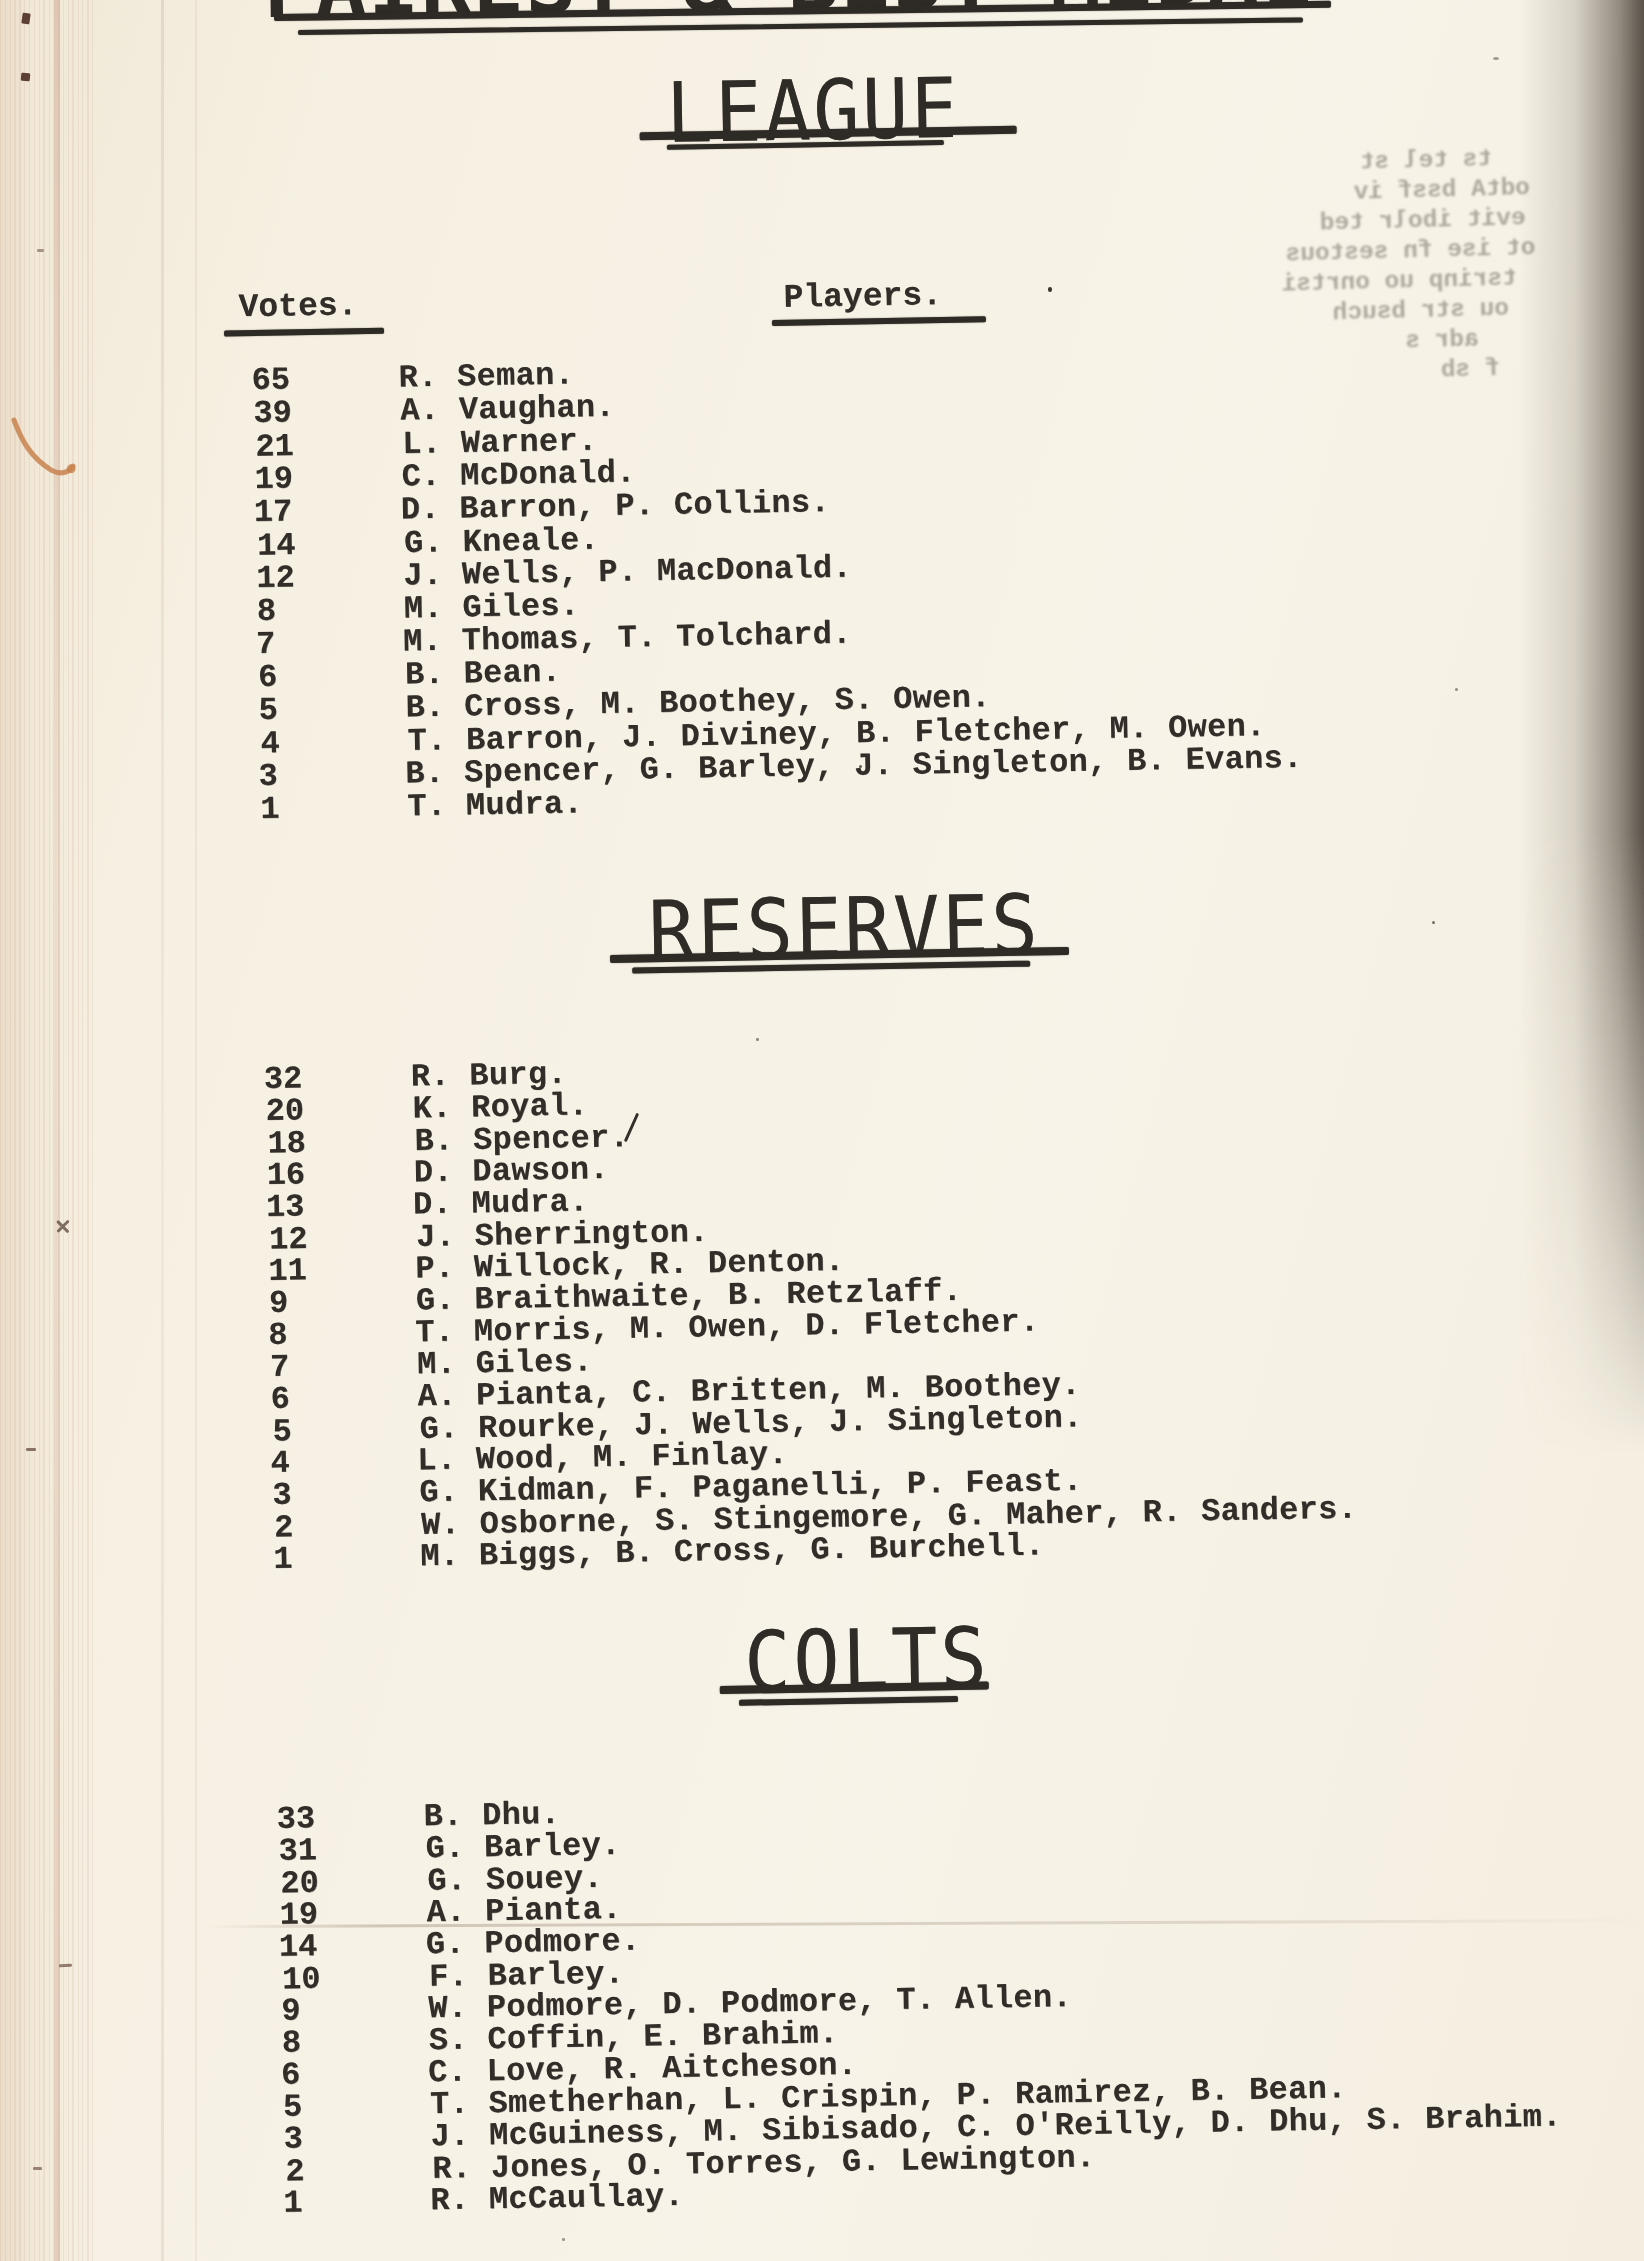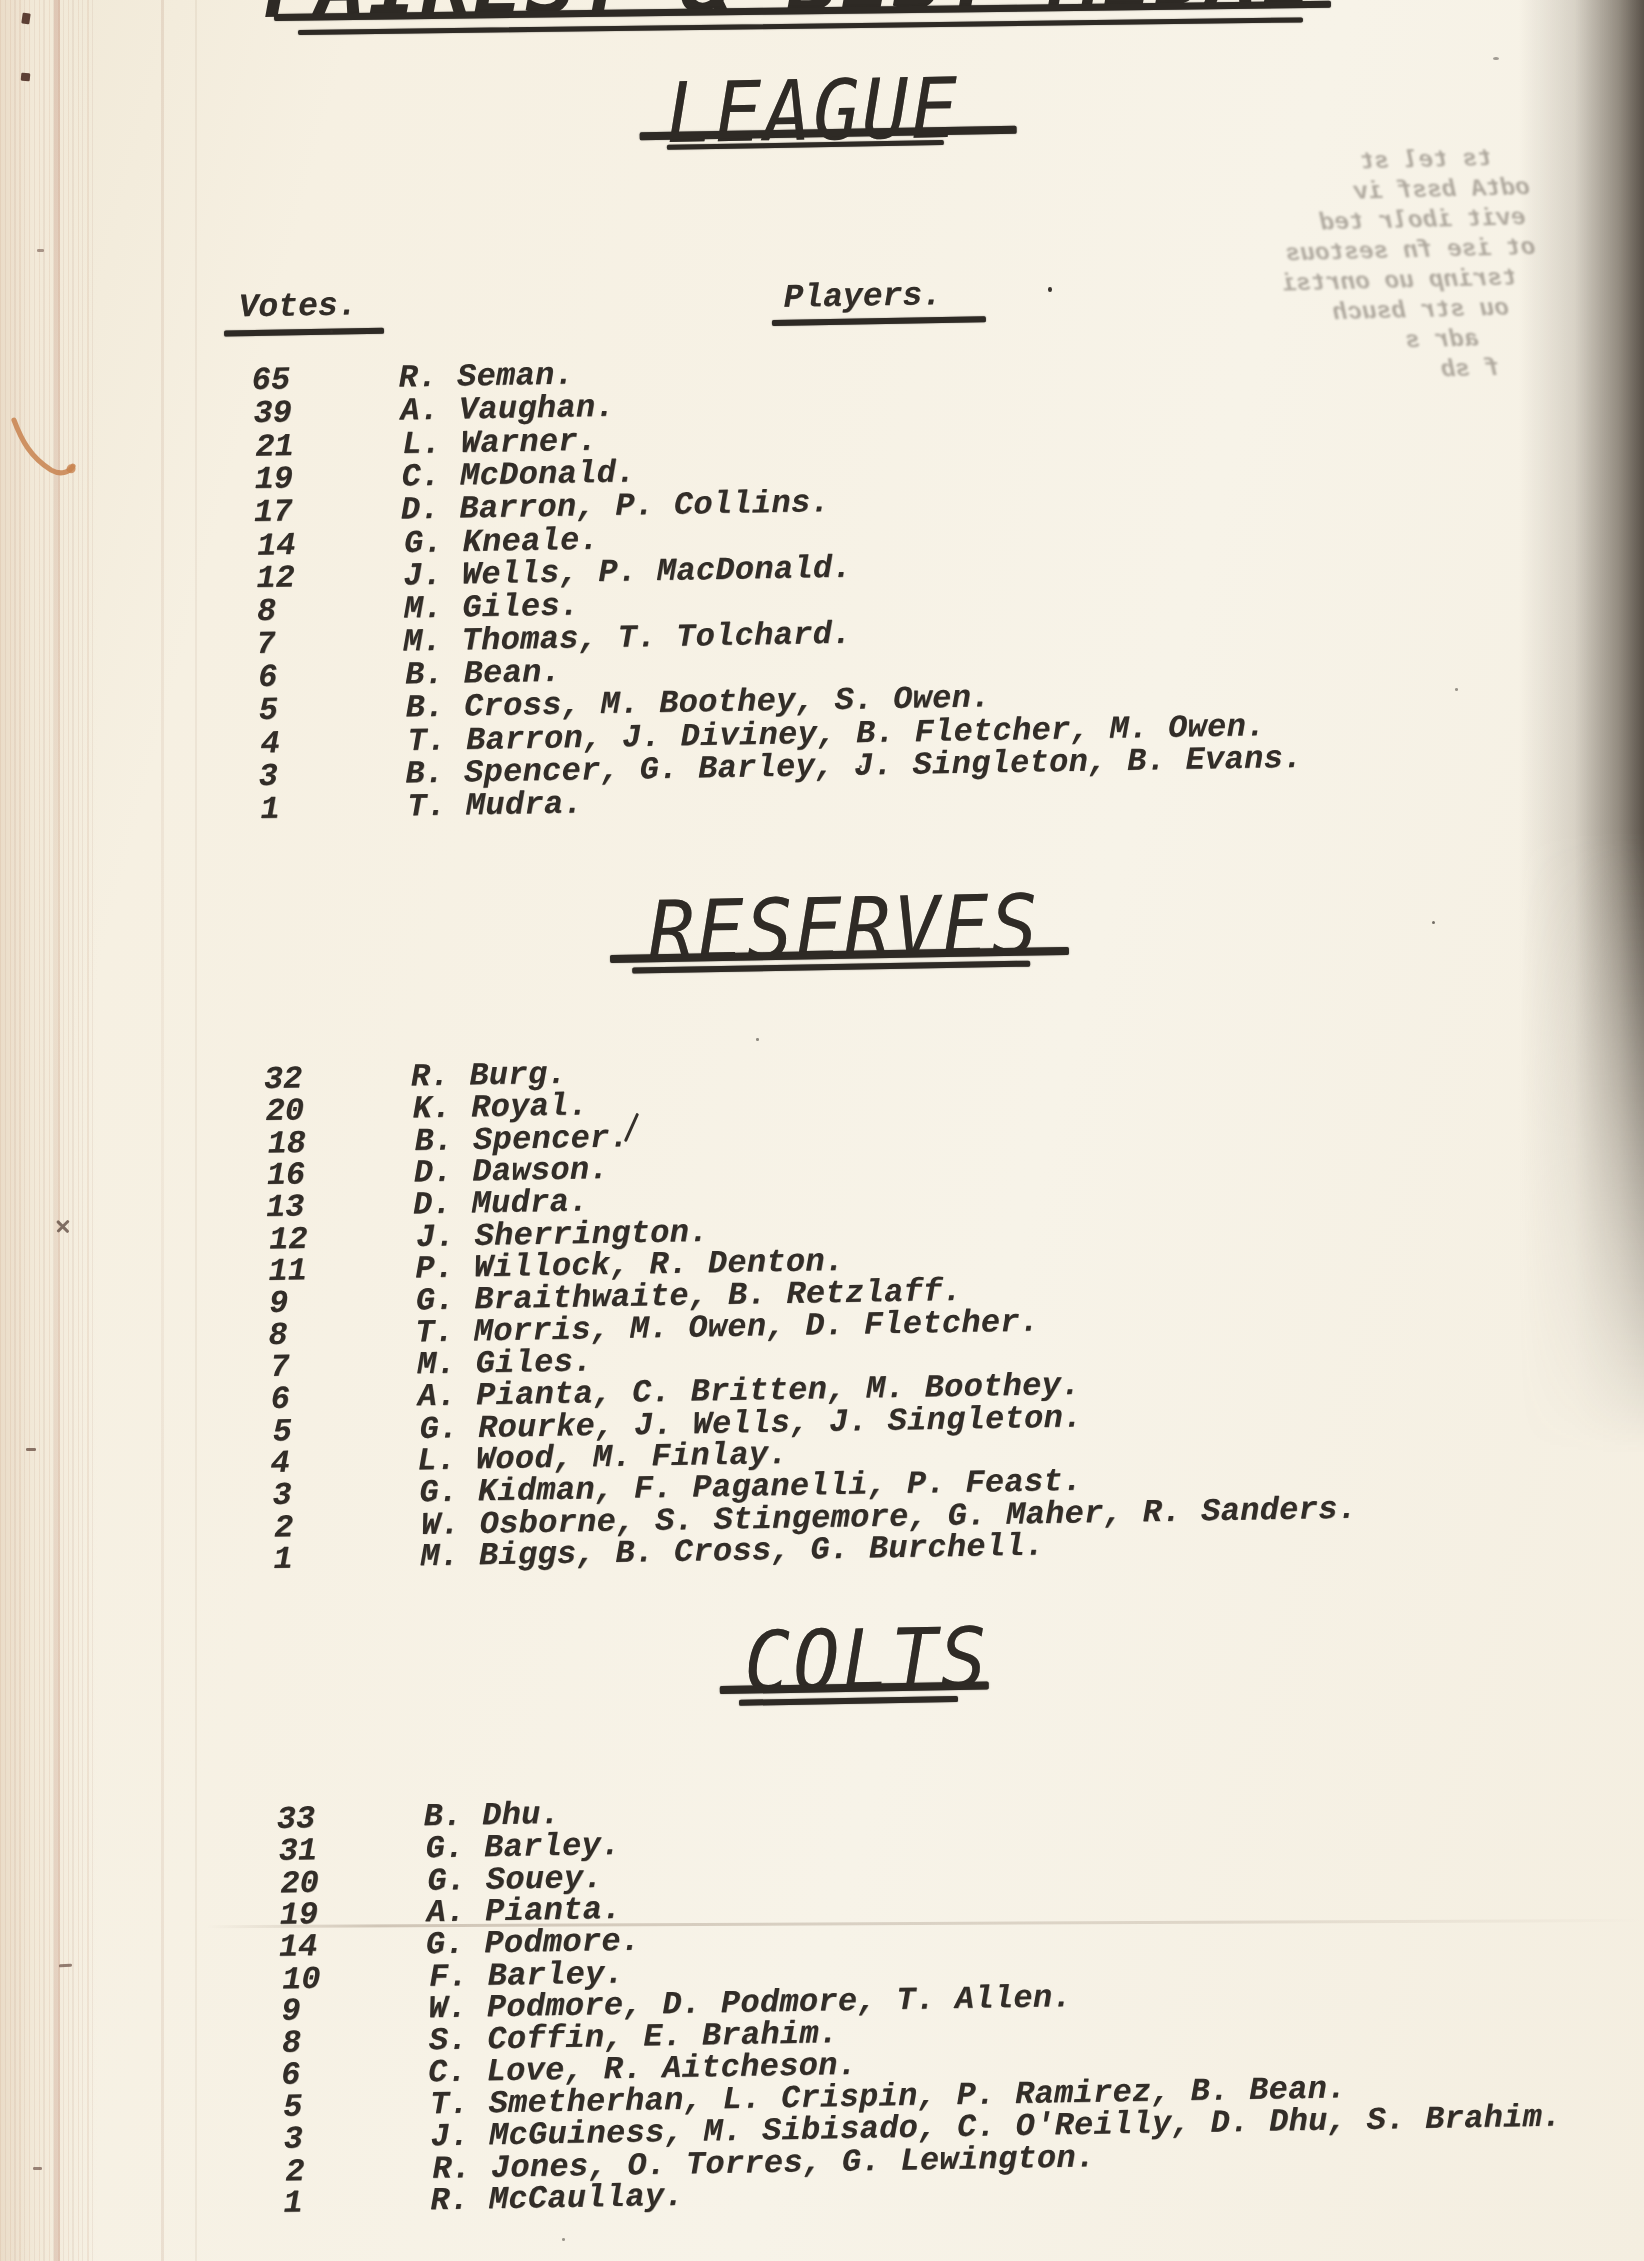--- a/index.html
+++ b/index.html
@@ -1,21 +1,21 @@
 <!DOCTYPE html>
 <html style="font-size:10.3px"><head>
 <meta charset="utf-8">
 <style>
   html,body{margin:0;padding:0;}
   body{
     width:1644px;height:2261px;overflow:hidden;position:relative;
     background:linear-gradient(105deg,#f0e8d6 0%,#f6f0e2 16%,#f7f3e8 60%,#f4eee0 100%);
     font-family:"Liberation Mono",monospace;color:#322d28;
   }
-  .page{position:absolute;inset:0;font-style:italic;}
+  .page{position:absolute;inset:0;}
 
   
   .left-edge{
     position:absolute;left:0;top:0;width:97px;height:100%;
     background:
       repeating-linear-gradient(to right,
         rgba(196,150,120,.16) 0 1.3px, rgba(0,0,0,0) 1.3px 4.5px,
         rgba(170,130,110,.12) 4.5px 5.8px, rgba(0,0,0,0) 5.8px 9.7px),
       linear-gradient(to right,#eadcc8 0%,#f2e9d8 35%,rgba(247,242,231,0) 100%);
   }

